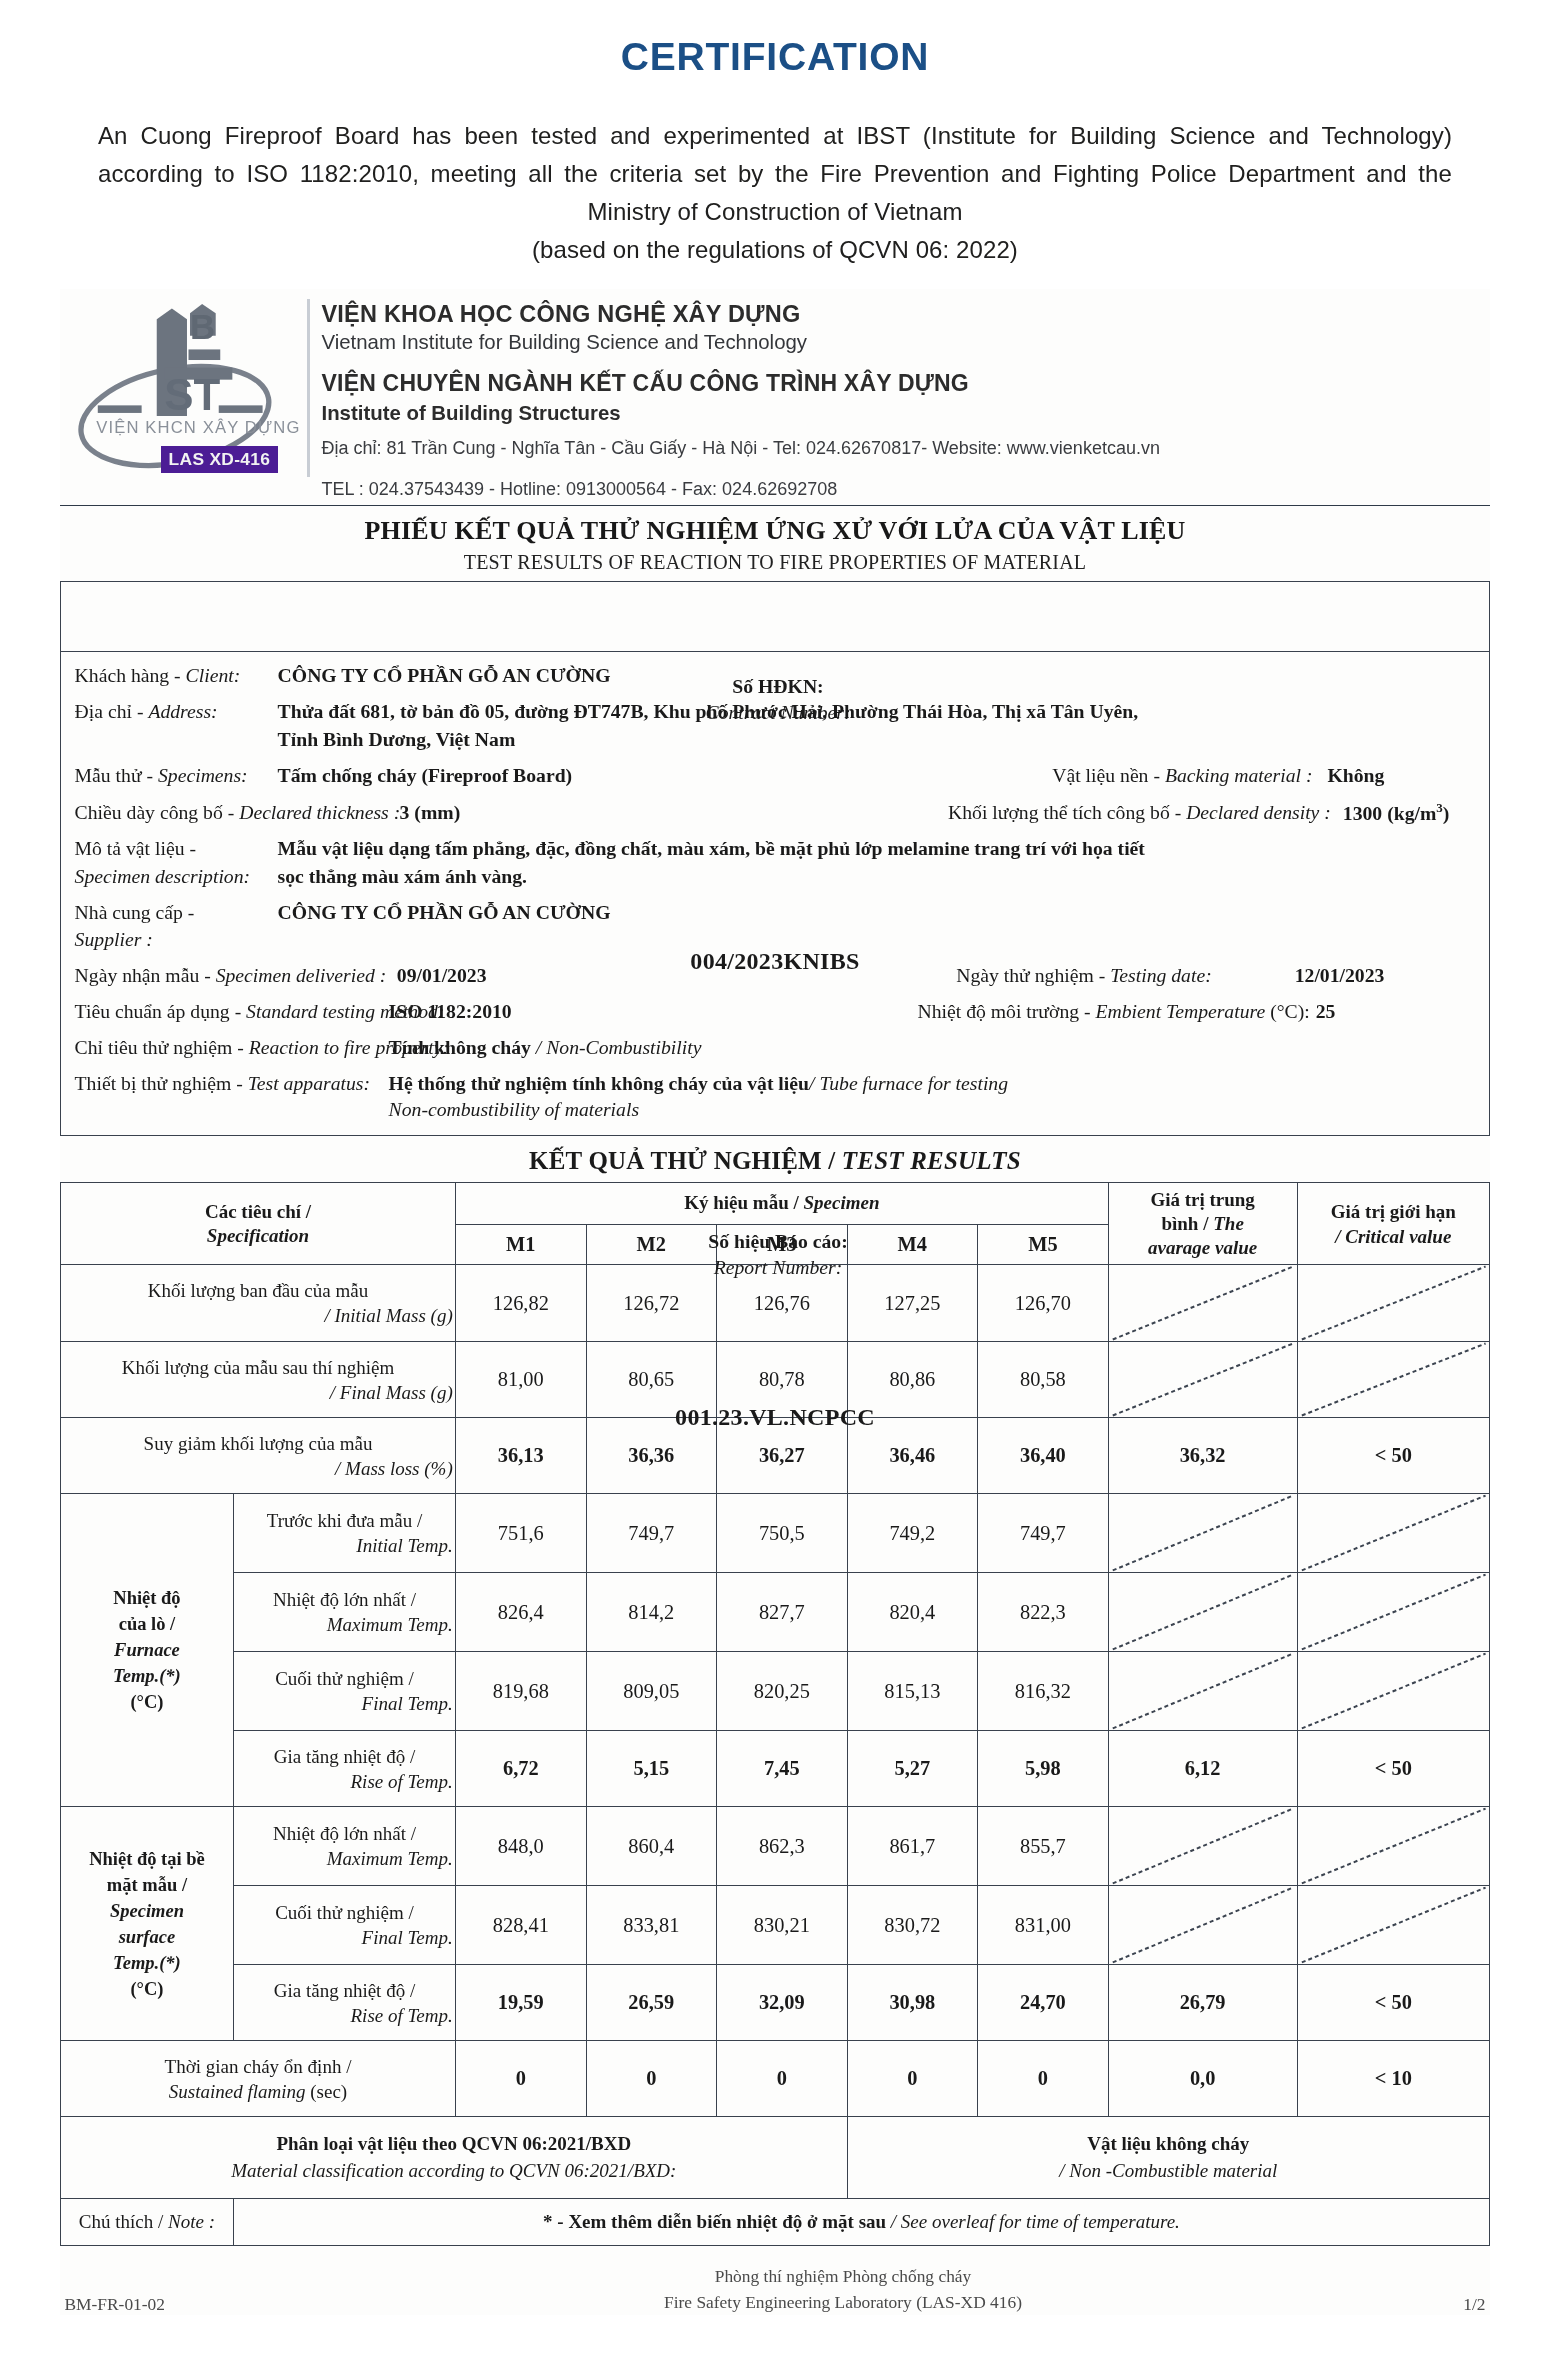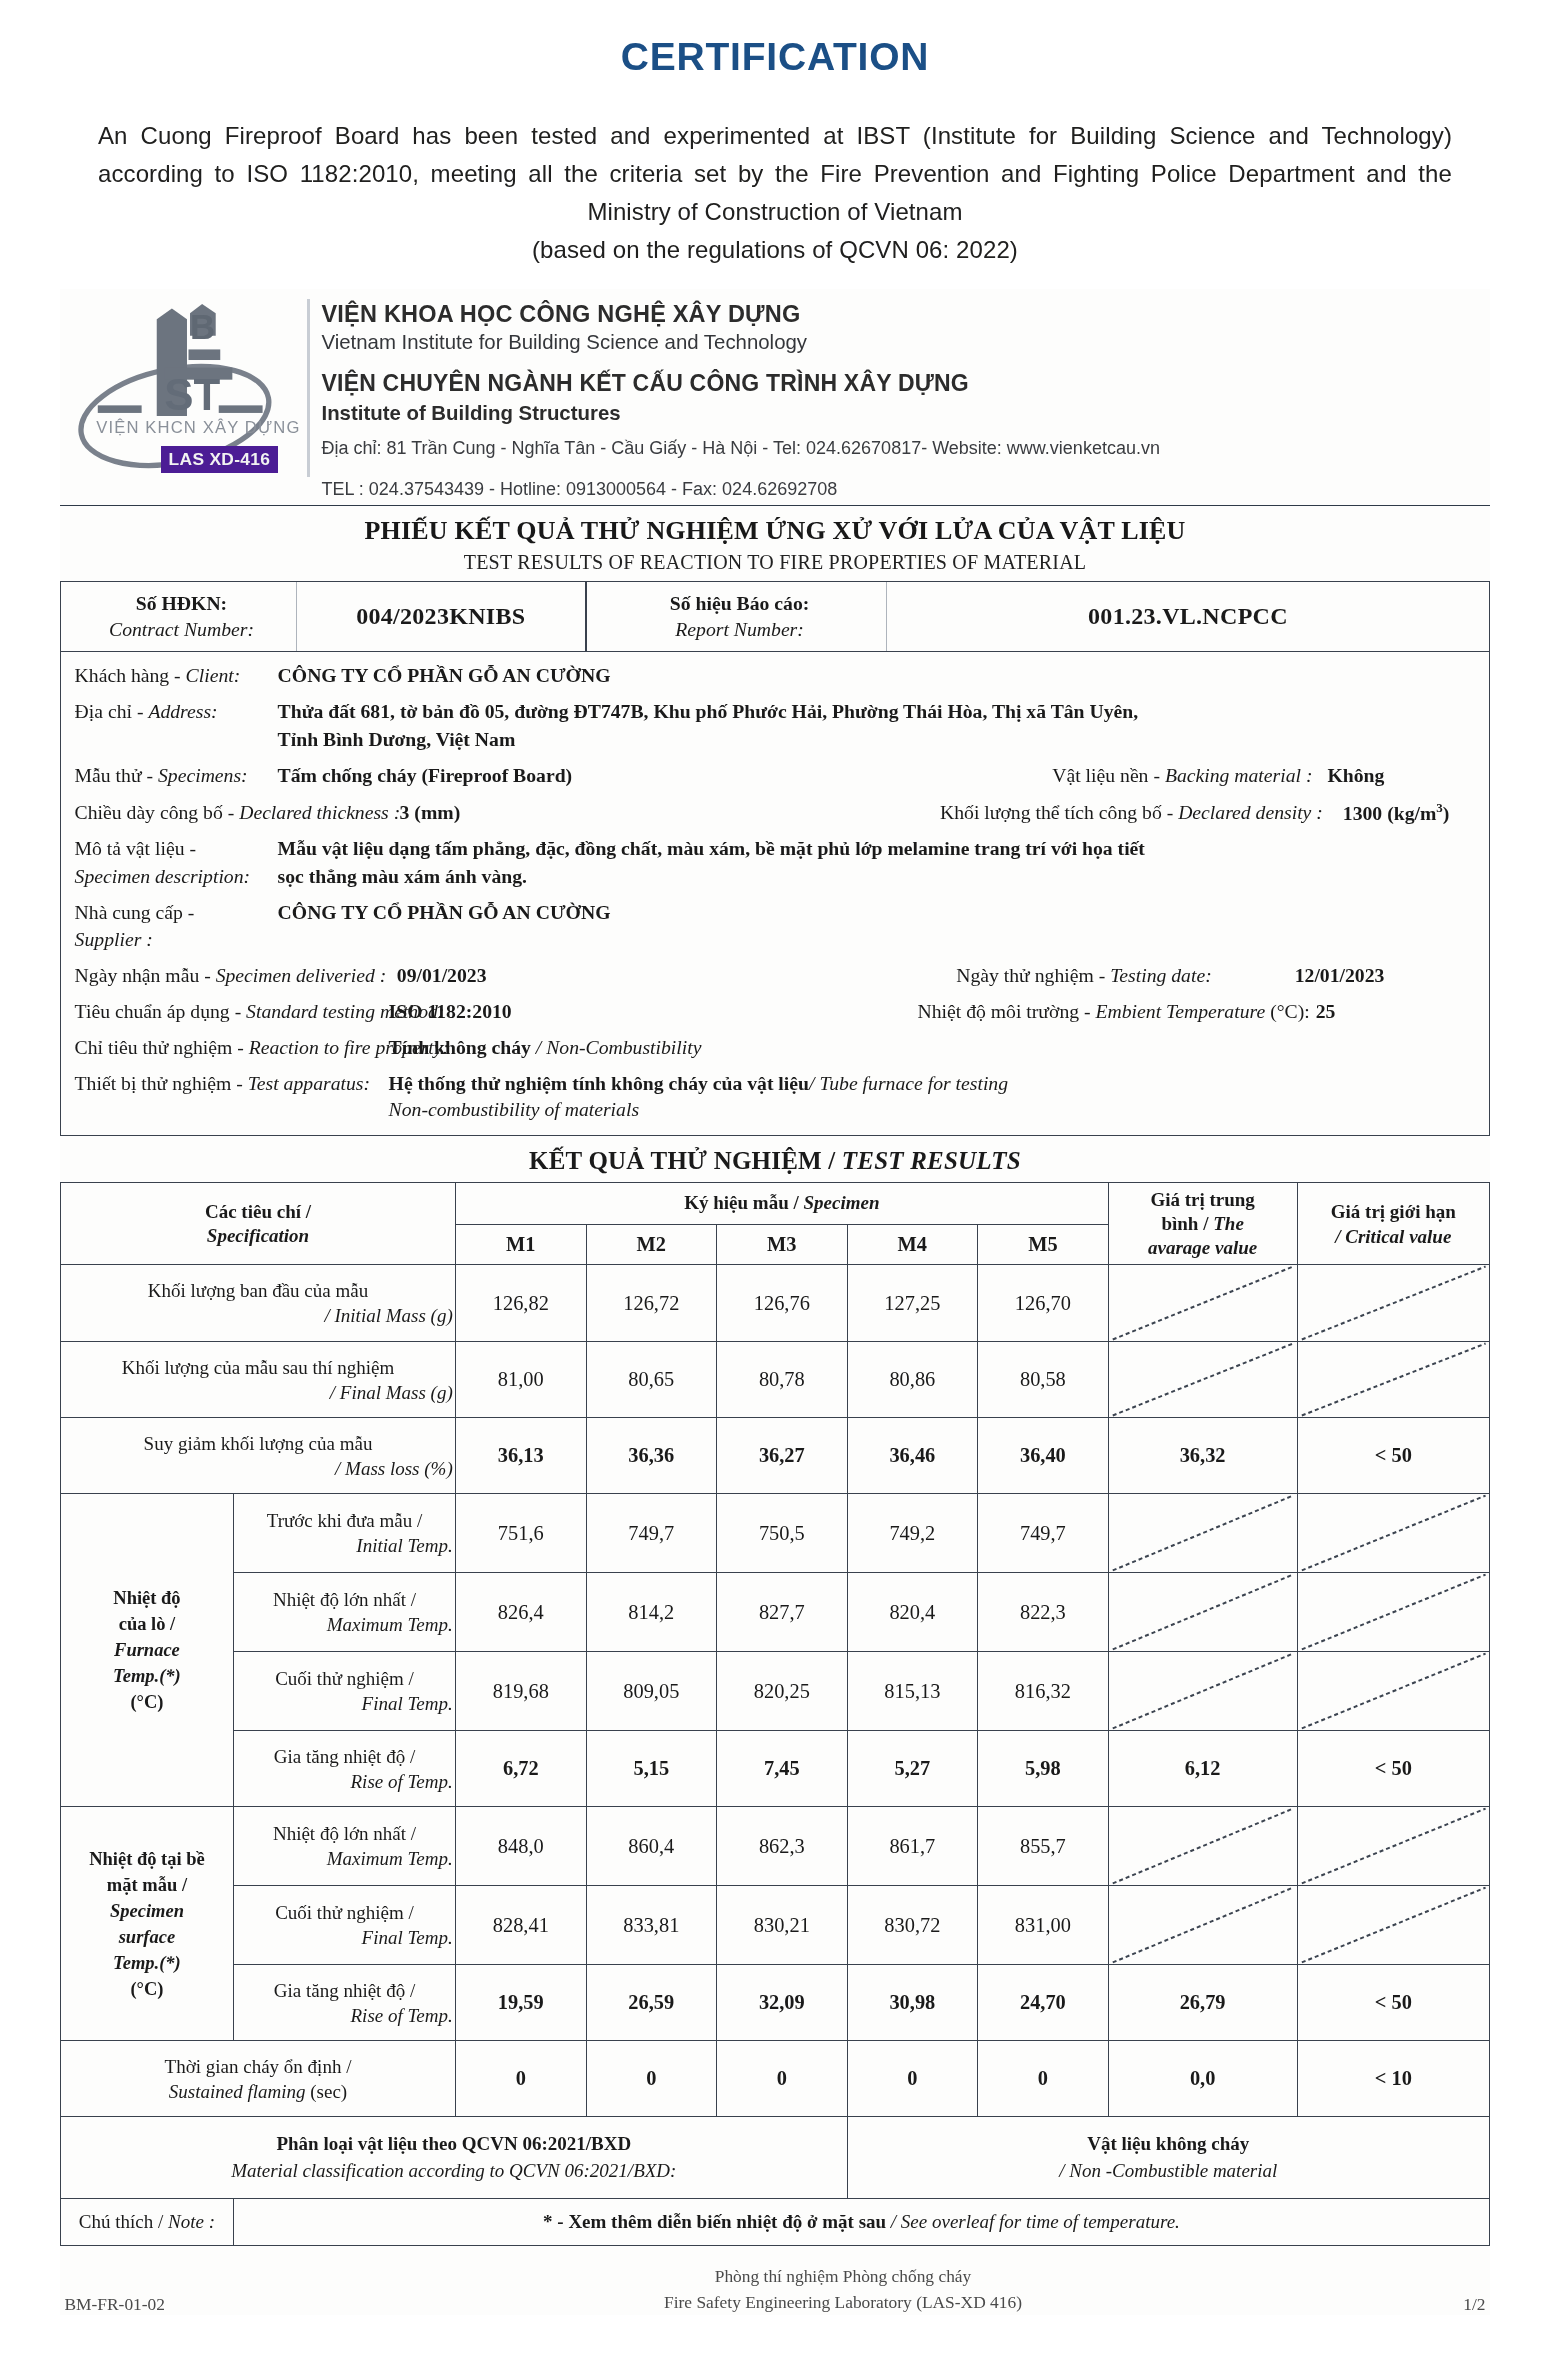--- a/index.html
+++ b/index.html
@@ -139,20 +139,21 @@
     color: #222;
     letter-spacing: 0.2px;
   }
 
   
   .numbox {
     margin-top: 7.6px;
     border: 1.9px solid #39414d;
     display: flex;
     height: 71px;
+    flex-direction: column;
   }
   .numbox .cell { display: flex; align-items: stretch; }
   .nb-lbl {
     padding: 6px 7.6px 6px 13.6px;
     display: flex;
     flex-direction: column;
     justify-content: center;
     font-size: 19.7px;
   }
   .nb-lbl .vi { font-weight: bold; }
@@ -358,21 +359,21 @@
       </div>
     </div>
 
     <div class="irow">
       <div class="pairline">
         <div class="pair-left">
           <div class="ilbl" style="width:325px;"><span>Chiều dày công bố - </span><span class="en">Declared thickness :</span></div>
           <div class="ival">3 (mm)</div>
         </div>
         <div class="pair-right" style="margin-right:26px;">
-          <div class="ilbl" style="margin-right:20px;"><span>Khối lượng thể tích công bố - </span><span class="en">Declared density :</span></div>
+          <div class="ilbl" style="margin-right:12px;"><span>Khối lượng thể tích công bố - </span><span class="en">Declared density :</span></div>
           <div class="ival"><span>1300 (kg/m</span><span class="sup">3</span><span>)</span></div>
         </div>
       </div>
     </div>
 
     <div class="irow" style="margin-bottom:4.5px;">
       <div class="ilbl w-lbl-2">Mô tả vật liệu -</div>
       <div class="ival">Mẫu vật liệu dạng tấm phẳng, đặc, đồng chất, màu xám, bề mặt phủ lớp melamine trang trí với họa tiết</div>
     </div>
     <div class="irow">

